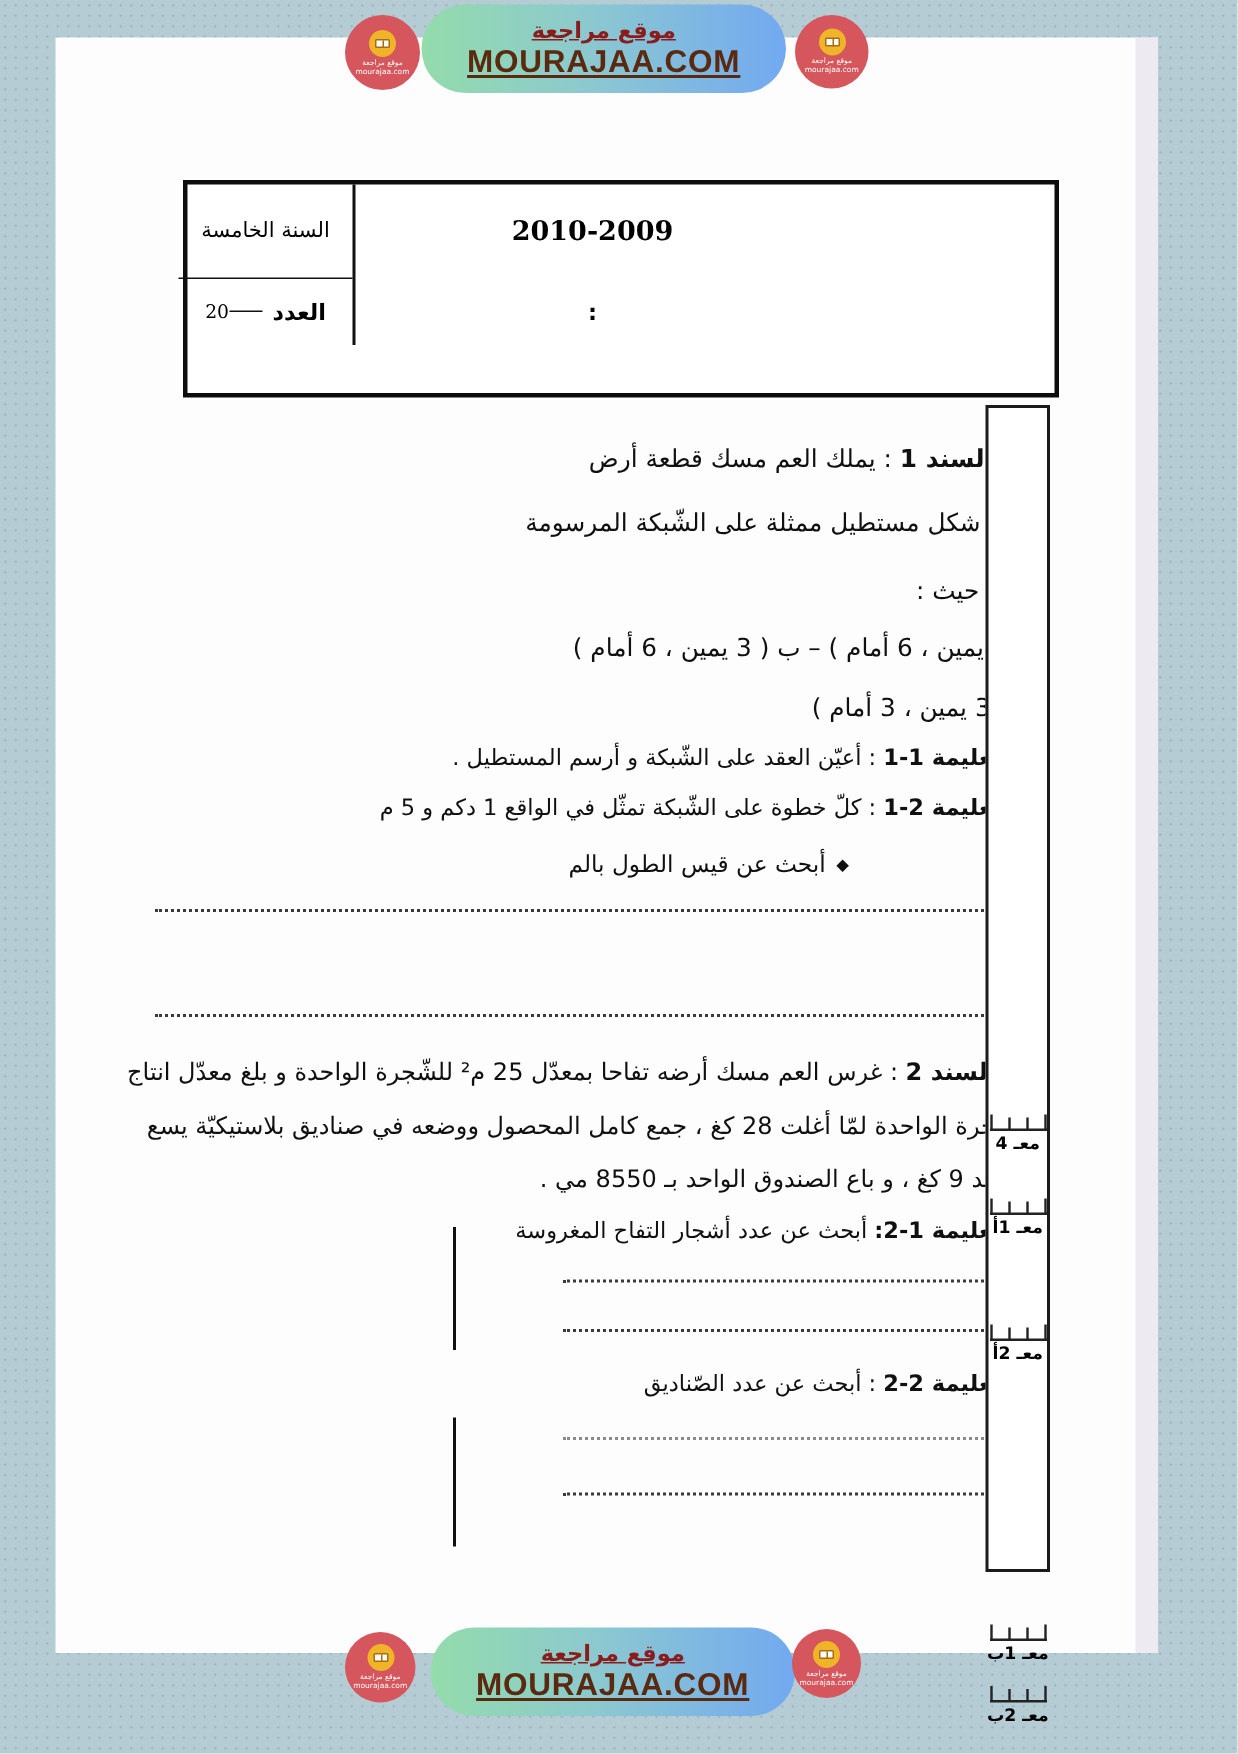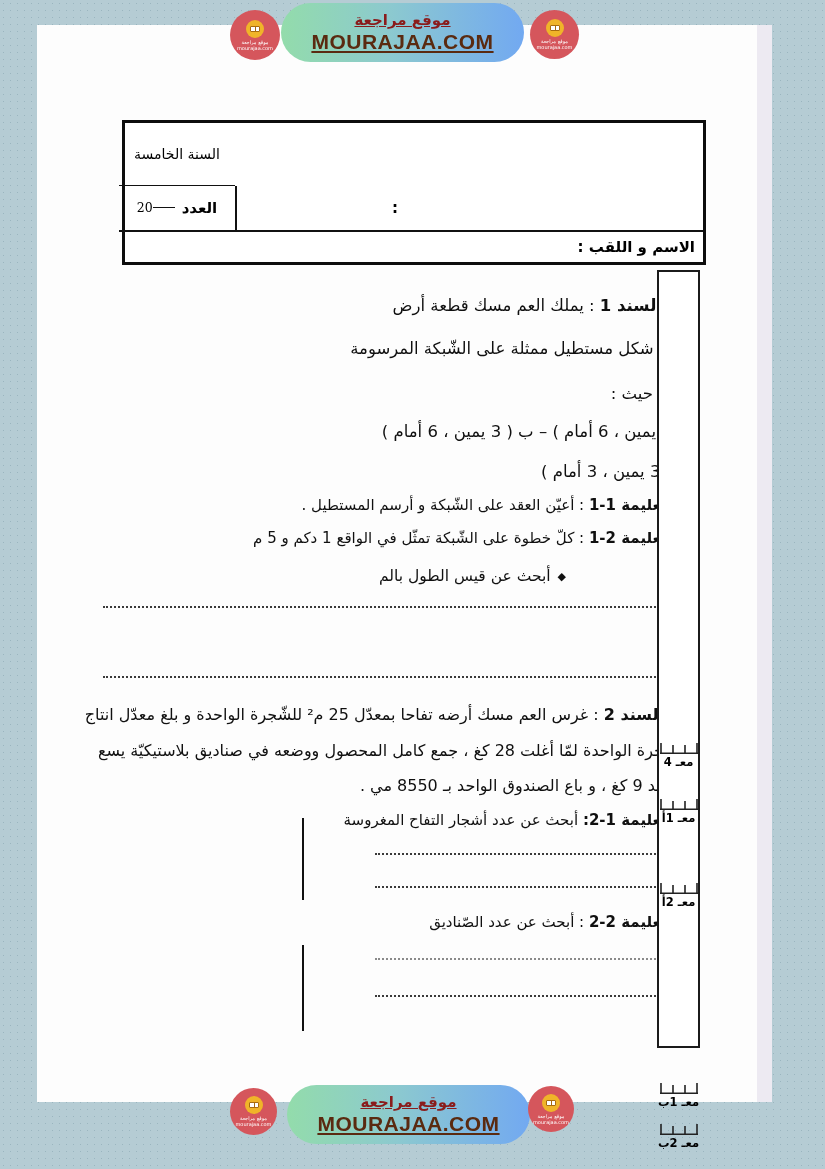--- a/index.html
+++ b/index.html
@@ -101,36 +101,36 @@
 </style>
 </head>
 <body>
 
 <div class="screen">
 
   <div class="page">
     <div class="page-right-strip"></div>
 
     <div class="htable">
+      <div class="cell c-year">
+        <span>2010-2009</span>
+      </div>
       <div class="cell c-grade-top">
         <span>السنة الخامسة</span>
       </div>
       <div class="cell c-colon">
         <span>:</span>
       </div>
       <div class="cell c-grade">
         <span>العدد</span>
         <span class="frac">
           <span class="frac-bar"></span>
           <span class="frac-den">20</span>
         </span>
       </div>
-      <div class="cell c-name">
-        <span>الاسم و اللقب :</span>
-      </div>
     </div>
 
     <div class="content">
       <div class="line" style="top:270px; padding-right:26px;">
         <span class="b">السند 1</span><span> : يملك العم مسك قطعة أرض</span>
       </div>
       <div class="line" style="top:313px;">على شكل مستطيل ممثلة على الشّبكة المرسومة</div>
       <div class="line" style="top:358px;">جانبا حيث :</div>
       <div class="line" style="top:396px;">أ ( 8يمين ، 6 أمام ) – ب ( 3 يمين ، 6 أمام )</div>
       <div class="line" style="top:436px;">ج ( 3 يمين ، 3 أمام )</div>

